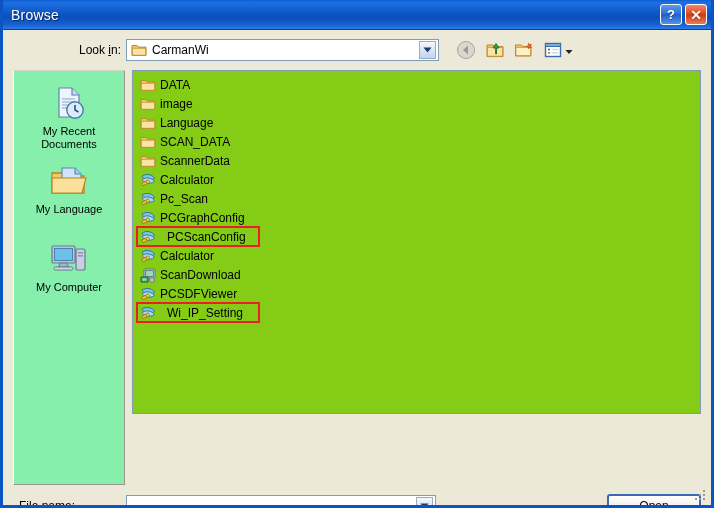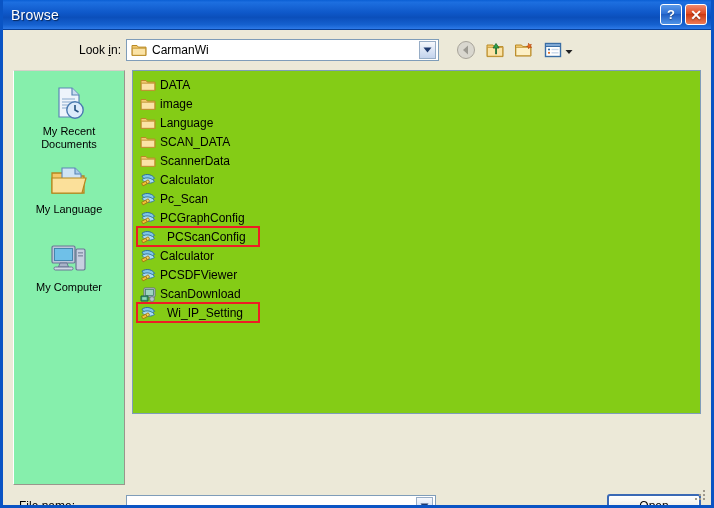--- a/index.html
+++ b/index.html
@@ -517,39 +517,39 @@
               <path d="M2.2 7.4c2.1-1.5 5-2 7.9-1.1 1.9.6 3.4 1.7 4.4 3.1-2.2 1.8-5.3 2.3-8.2 1.4-1.8-.6-3.2-1.9-4.1-3.4z" fill="#a8dcf2" stroke="#2d6f99" stroke-width=".9"></path>
               <path d="M1.6 11.4l4-2.2 1.6 2.5-4.2 2.2z" fill="#f2c233" stroke="#9c7410" stroke-width=".9"></path>
               <path d="M5.8 9.1l2.4-1.3 1.5 2.4-2.3 1.4z" fill="#f7d96a" stroke="#9c7410" stroke-width=".8"></path>
             </svg>
           </span>
           <span class="file-name">Calculator</span>
         </div>
         <div class="file-row">
           <span class="file-icon">
             <svg width="16" height="16" viewBox="0 0 16 16">
-              <path d="M2 4.2c2-1.6 5-2.2 8-1.3 2 .6 3.6 1.9 4.6 3.4-2.2 1.9-5.4 2.5-8.4 1.5C4.4 7.2 2.9 5.9 2 4.2z" fill="#7fc6e8" stroke="#2d6f99" stroke-width="1"></path>
-              <path d="M2.2 7.4c2.1-1.5 5-2 7.9-1.1 1.9.6 3.4 1.7 4.4 3.1-2.2 1.8-5.3 2.3-8.2 1.4-1.8-.6-3.2-1.9-4.1-3.4z" fill="#a8dcf2" stroke="#2d6f99" stroke-width=".9"></path>
-              <path d="M1.6 11.4l4-2.2 1.6 2.5-4.2 2.2z" fill="#f2c233" stroke="#9c7410" stroke-width=".9"></path>
-              <path d="M5.8 9.1l2.4-1.3 1.5 2.4-2.3 1.4z" fill="#f7d96a" stroke="#9c7410" stroke-width=".8"></path>
-            </svg>
-          </span>
-          <span class="file-name">PCSDFViewer</span>
-        </div>
-        <div class="file-row">
-          <span class="file-icon">
-            <svg width="16" height="16" viewBox="0 0 16 16">
               <rect x="4" y="2" width="11" height="9" rx="1" fill="#d8dde8" stroke="#63707f" stroke-width="1"></rect>
               <rect x="5.5" y="3.5" width="8" height="6" fill="#9fd4c0" stroke="#3f7d68" stroke-width=".8"></rect>
               <path d="M1 10h7v5H1z" fill="#3f9e76" stroke="#1d6348" stroke-width="1"></path>
               <path d="M2.2 11.2h4.4v2.6H2.2z" fill="#8fd8ba"></path>
               <circle cx="12" cy="13" r="2.4" fill="#b9c2d0" stroke="#63707f" stroke-width=".8"></circle>
             </svg>
           </span>
           <span class="file-name">ScanDownload</span>
+        </div>
+        <div class="file-row">
+          <span class="file-icon">
+            <svg width="16" height="16" viewBox="0 0 16 16">
+              <path d="M2 4.2c2-1.6 5-2.2 8-1.3 2 .6 3.6 1.9 4.6 3.4-2.2 1.9-5.4 2.5-8.4 1.5C4.4 7.2 2.9 5.9 2 4.2z" fill="#7fc6e8" stroke="#2d6f99" stroke-width="1"></path>
+              <path d="M2.2 7.4c2.1-1.5 5-2 7.9-1.1 1.9.6 3.4 1.7 4.4 3.1-2.2 1.8-5.3 2.3-8.2 1.4-1.8-.6-3.2-1.9-4.1-3.4z" fill="#a8dcf2" stroke="#2d6f99" stroke-width=".9"></path>
+              <path d="M1.6 11.4l4-2.2 1.6 2.5-4.2 2.2z" fill="#f2c233" stroke="#9c7410" stroke-width=".9"></path>
+              <path d="M5.8 9.1l2.4-1.3 1.5 2.4-2.3 1.4z" fill="#f7d96a" stroke="#9c7410" stroke-width=".8"></path>
+            </svg>
+          </span>
+          <span class="file-name">PCSDFViewer</span>
         </div>
         <div class="file-row marked">
           <span class="file-icon">
             <svg width="16" height="16" viewBox="0 0 16 16">
               <path d="M2 4.2c2-1.6 5-2.2 8-1.3 2 .6 3.6 1.9 4.6 3.4-2.2 1.9-5.4 2.5-8.4 1.5C4.4 7.2 2.9 5.9 2 4.2z" fill="#7fc6e8" stroke="#2d6f99" stroke-width="1"></path>
               <path d="M2.2 7.4c2.1-1.5 5-2 7.9-1.1 1.9.6 3.4 1.7 4.4 3.1-2.2 1.8-5.3 2.3-8.2 1.4-1.8-.6-3.2-1.9-4.1-3.4z" fill="#a8dcf2" stroke="#2d6f99" stroke-width=".9"></path>
               <path d="M1.6 11.4l4-2.2 1.6 2.5-4.2 2.2z" fill="#f2c233" stroke="#9c7410" stroke-width=".9"></path>
               <path d="M5.8 9.1l2.4-1.3 1.5 2.4-2.3 1.4z" fill="#f7d96a" stroke="#9c7410" stroke-width=".8"></path>
             </svg>
           </span>

